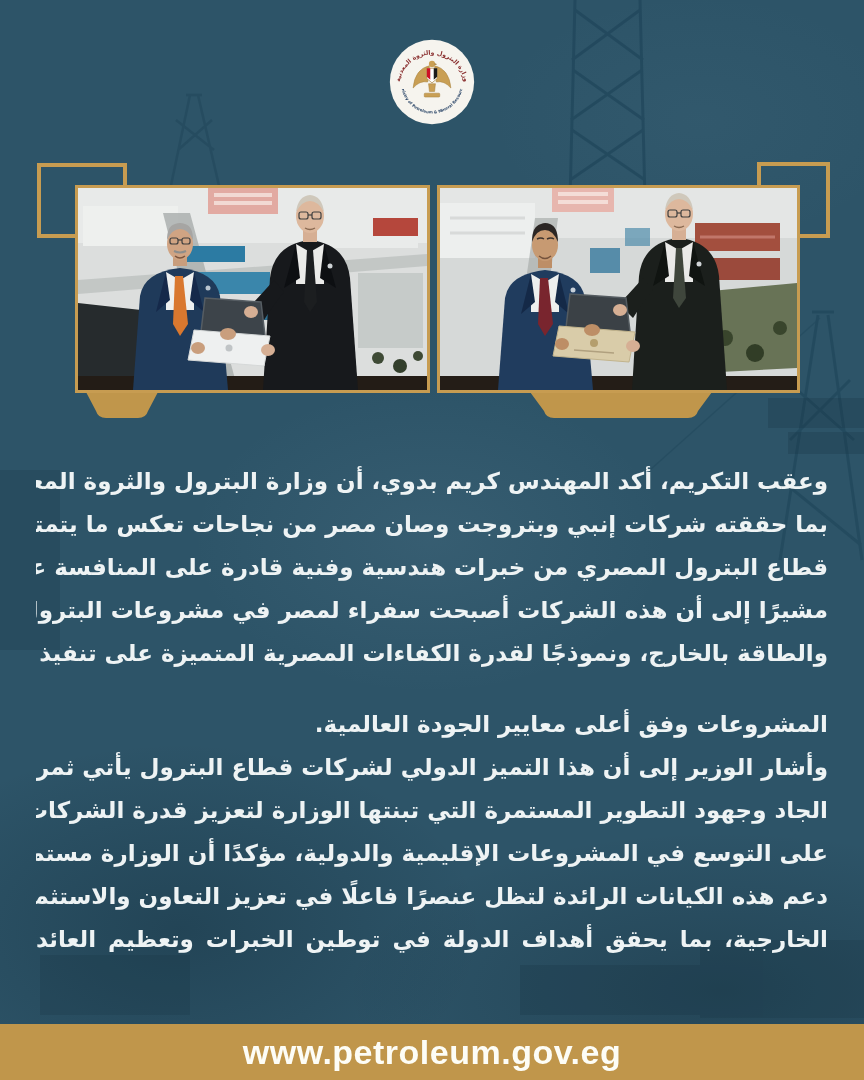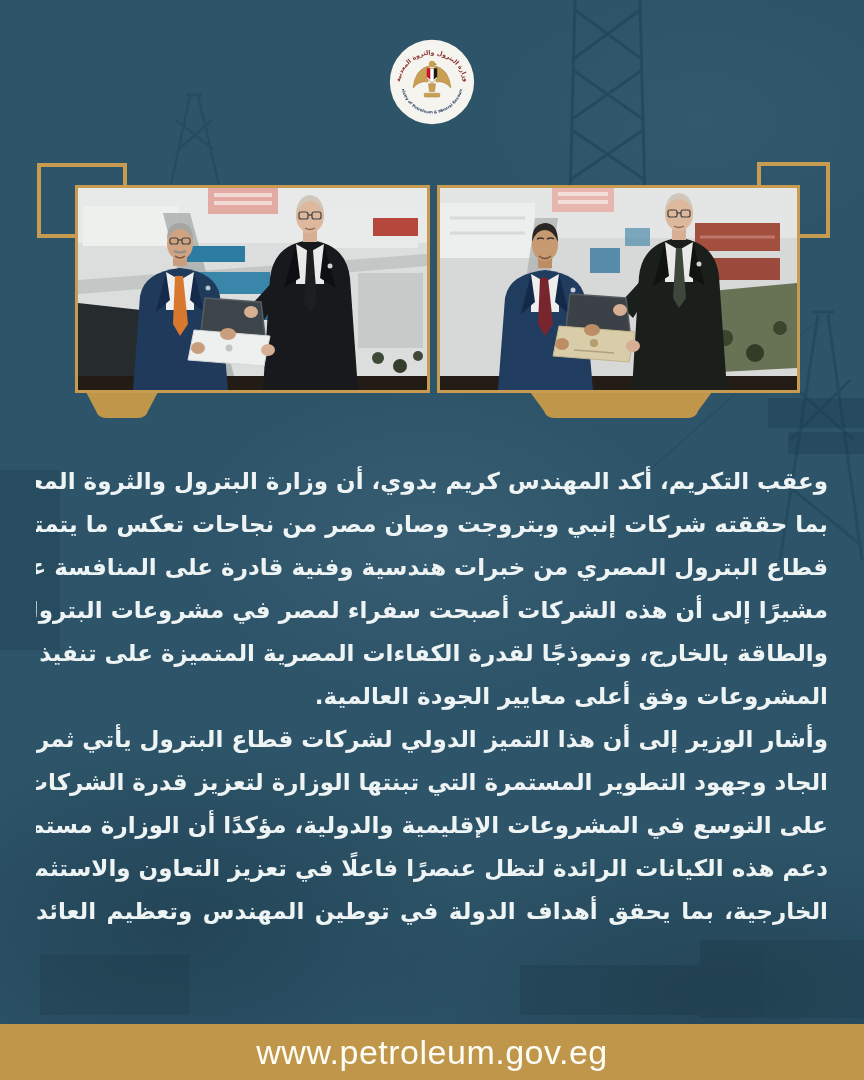--- a/index.html
+++ b/index.html
@@ -23,27 +23,27 @@
   .photo.right{left:437px;width:363px;}
   .photo svg{display:block;width:100%;height:100%;}
   .tab{position:absolute;top:392px;z-index:1;}
   .tab.l{left:86px;}
   .tab.r{left:530px;}
   .article{
     position:absolute;left:36px;top:460px;width:792px;z-index:3;
     direction:rtl;color:#eef3f4;font-weight:bold;font-size:23px;
   }
   .article .tline{height:43px;line-height:43px;text-align:justify;text-align-last:justify;white-space:nowrap;overflow:hidden;}
-  .article .tline.end{text-align-last:right;}
+  .article .tline.end{text-align-last:right;margin-top:28px;}
   .footer{
     position:absolute;left:0;bottom:0;width:864px;height:56px;background:#c0964b;z-index:4;
     display:flex;align-items:center;justify-content:center;
   }
   .footer .url{
-    font-family:"Liberation Sans", sans-serif;font-weight:normal;font-size:34px;color:#fdfdf6;letter-spacing:0.5px;
+    font-family:"Liberation Sans", sans-serif;font-weight:bold;font-size:34px;color:#fdfdf6;letter-spacing:0.5px;
   }
 </style>
 </head>
 <body>
 
 <div class="canvas">
 
   <svg class="decor" width="864" height="1080" viewBox="0 0 864 1080">
     <g stroke="#1b4156" stroke-width="3" opacity="0.55" fill="none">
       <path d="M575,0 L570,200 M640,0 L645,200"></path>
@@ -239,20 +239,20 @@
     <div class="tline">وعقب التكريم، أكد المهندس كريم بدوي، أن وزارة البترول والثروة المعدنية تفخر</div>
     <div class="tline">بما حققته شركات إنبي وبتروجت وصان مصر من نجاحات تعكس ما يتمتع به</div>
     <div class="tline">قطاع البترول المصري من خبرات هندسية وفنية قادرة على المنافسة عالميًا،</div>
     <div class="tline">مشيرًا إلى أن هذه الشركات أصبحت سفراء لمصر في مشروعات البترول</div>
     <div class="tline">والطاقة بالخارج، ونموذجًا لقدرة الكفاءات المصرية المتميزة على تنفيذ كبرى</div>
     <div class="tline end">المشروعات وفق أعلى معايير الجودة العالمية.</div>
     <div class="tline">وأشار الوزير إلى أن هذا التميز الدولي لشركات قطاع البترول يأتي ثمرة العمل</div>
     <div class="tline">الجاد وجهود التطوير المستمرة التي تبنتها الوزارة لتعزيز قدرة الشركات الوطنية</div>
     <div class="tline">على التوسع في المشروعات الإقليمية والدولية، مؤكدًا أن الوزارة مستمرة في</div>
     <div class="tline">دعم هذه الكيانات الرائدة لتظل عنصرًا فاعلًا في تعزيز التعاون والاستثمارات</div>
-    <div class="tline">الخارجية، بما يحقق أهداف الدولة في توطين المهندس وتعظيم العائد</div>
+    <div class="tline">الخارجية، بما يحقق أهداف الدولة في توطين الخبرات وتعظيم العائد</div>
   </div>
 
   <div class="footer">
     <span class="url">www.petroleum.gov.eg</span>
   </div>
 
 </div>
 
 </body></html>

